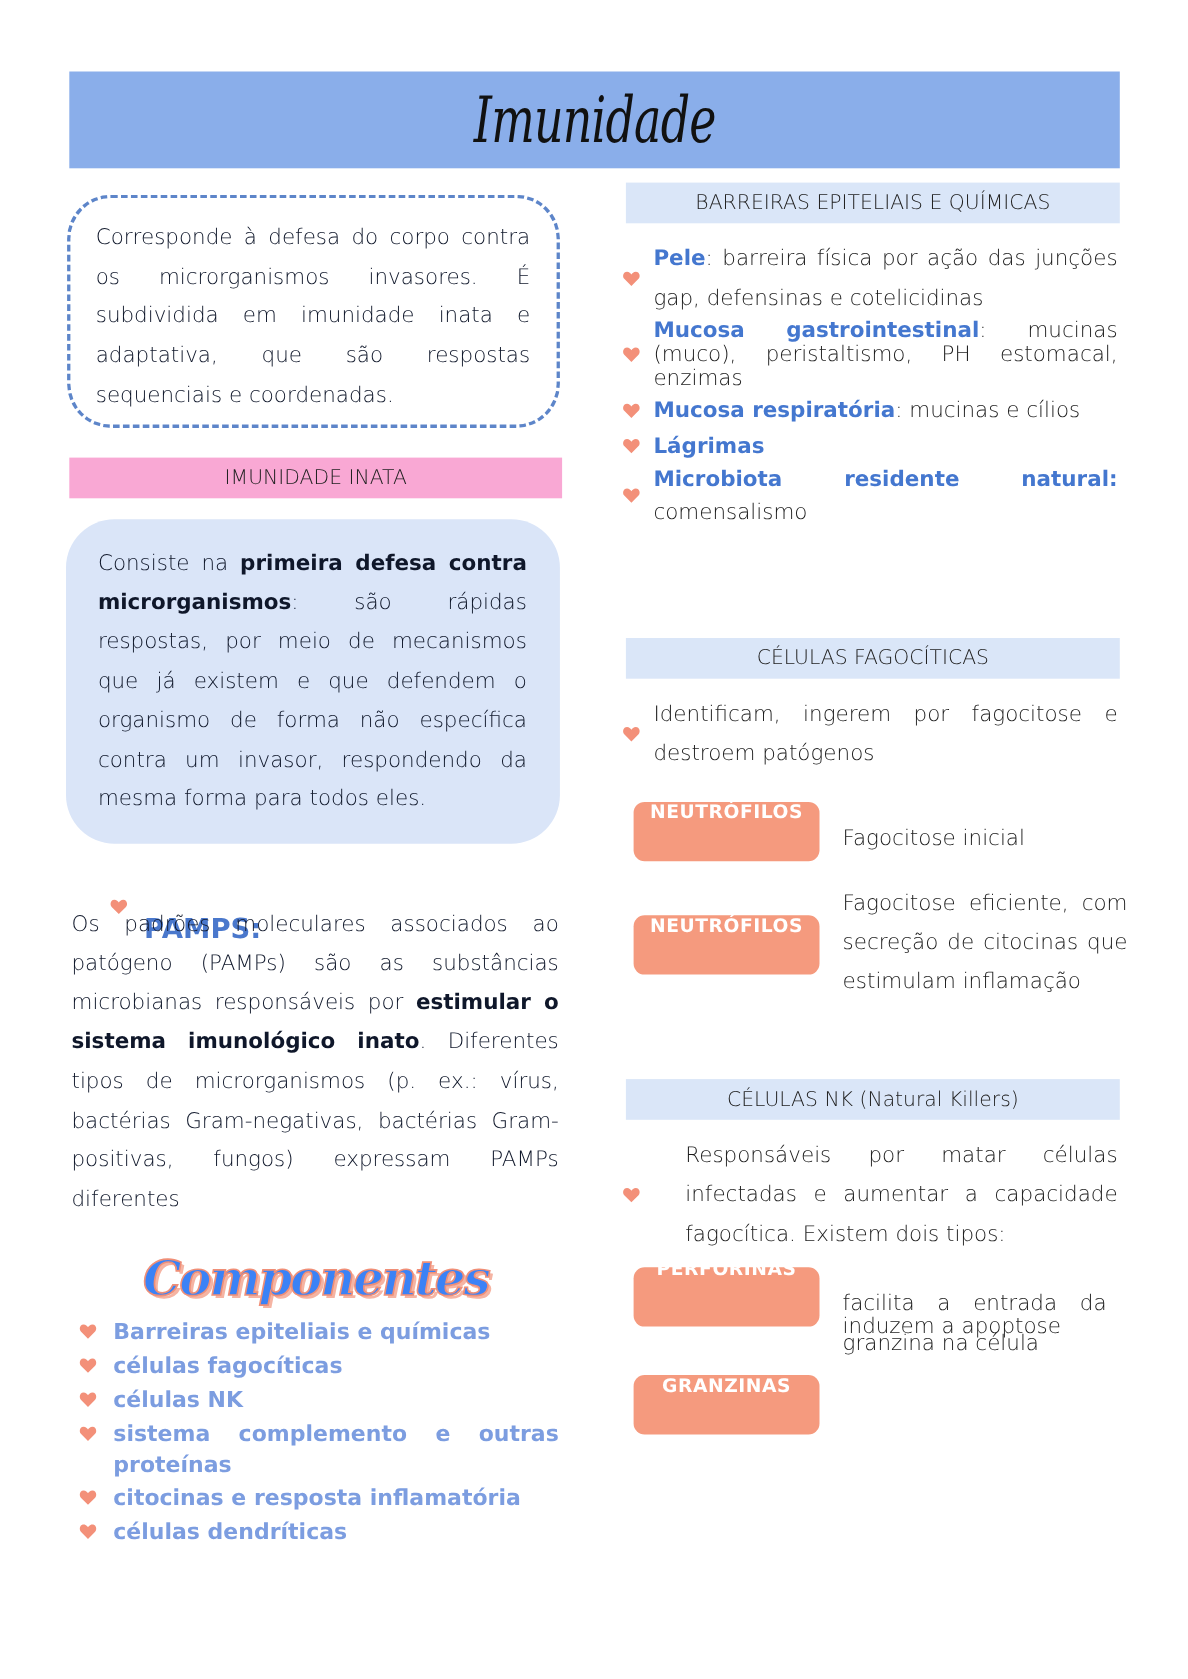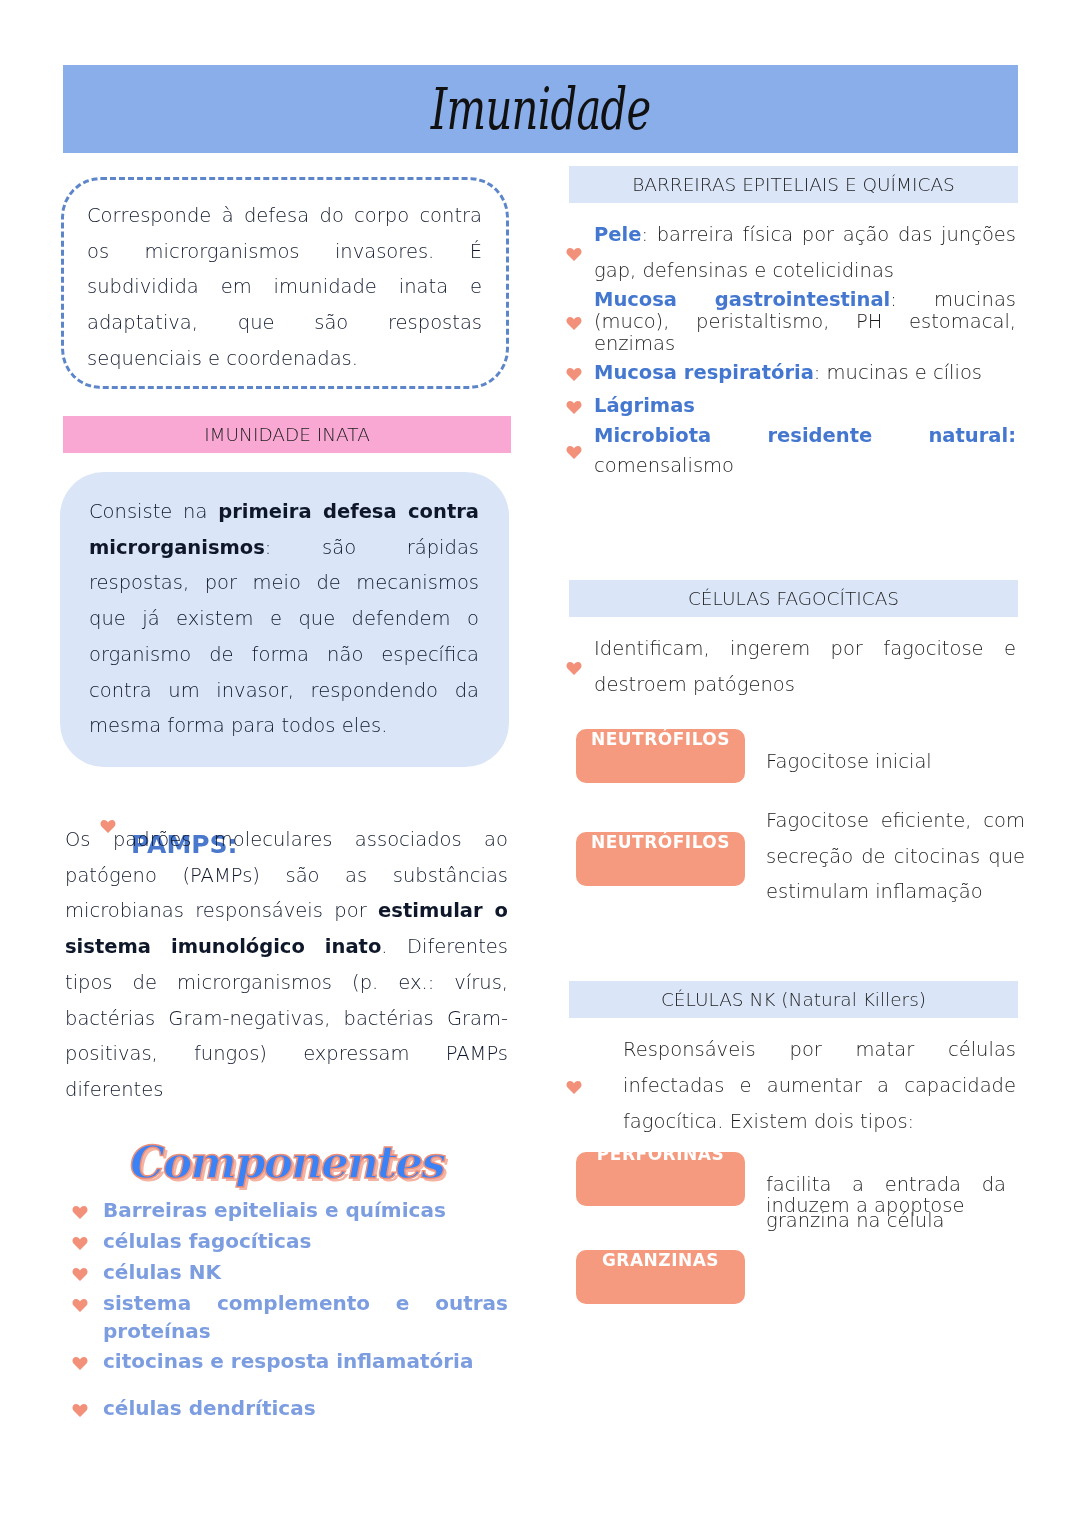--- a/index.html
+++ b/index.html
@@ -93,21 +93,21 @@
           <path d="M8 14 L1.5 7.5 C-0.5 5.5 0.5 1 4 1 C6 1 7.2 2.3 8 3.5 C8.8 2.3 10 1 12 1 C15.5 1 16.5 5.5 14.5 7.5 Z" fill="#f39079"></path>
         </svg></span>
     <span class="txt">células NK</span>
   </li>
   <li class="wrap" style="margin-bottom:2px;">
     <span class="heart"><svg viewBox="0 0 16 15">
           <path d="M8 14 L1.5 7.5 C-0.5 5.5 0.5 1 4 1 C6 1 7.2 2.3 8 3.5 C8.8 2.3 10 1 12 1 C15.5 1 16.5 5.5 14.5 7.5 Z" fill="#f39079"></path>
         </svg></span>
     <span class="txt">sistema complemento e outras proteínas</span>
   </li>
-  <li style="margin-bottom:18px;">
+  <li style="margin-bottom:2px;">
     <span class="heart"><svg viewBox="0 0 16 15">
           <path d="M8 14 L1.5 7.5 C-0.5 5.5 0.5 1 4 1 C6 1 7.2 2.3 8 3.5 C8.8 2.3 10 1 12 1 C15.5 1 16.5 5.5 14.5 7.5 Z" fill="#f39079"></path>
         </svg></span>
     <span class="txt">citocinas e resposta inflamatória</span>
   </li>
   <li>
     <span class="heart"><svg viewBox="0 0 16 15">
           <path d="M8 14 L1.5 7.5 C-0.5 5.5 0.5 1 4 1 C6 1 7.2 2.3 8 3.5 C8.8 2.3 10 1 12 1 C15.5 1 16.5 5.5 14.5 7.5 Z" fill="#f39079"></path>
         </svg></span>
     <span class="txt">células dendríticas</span>

